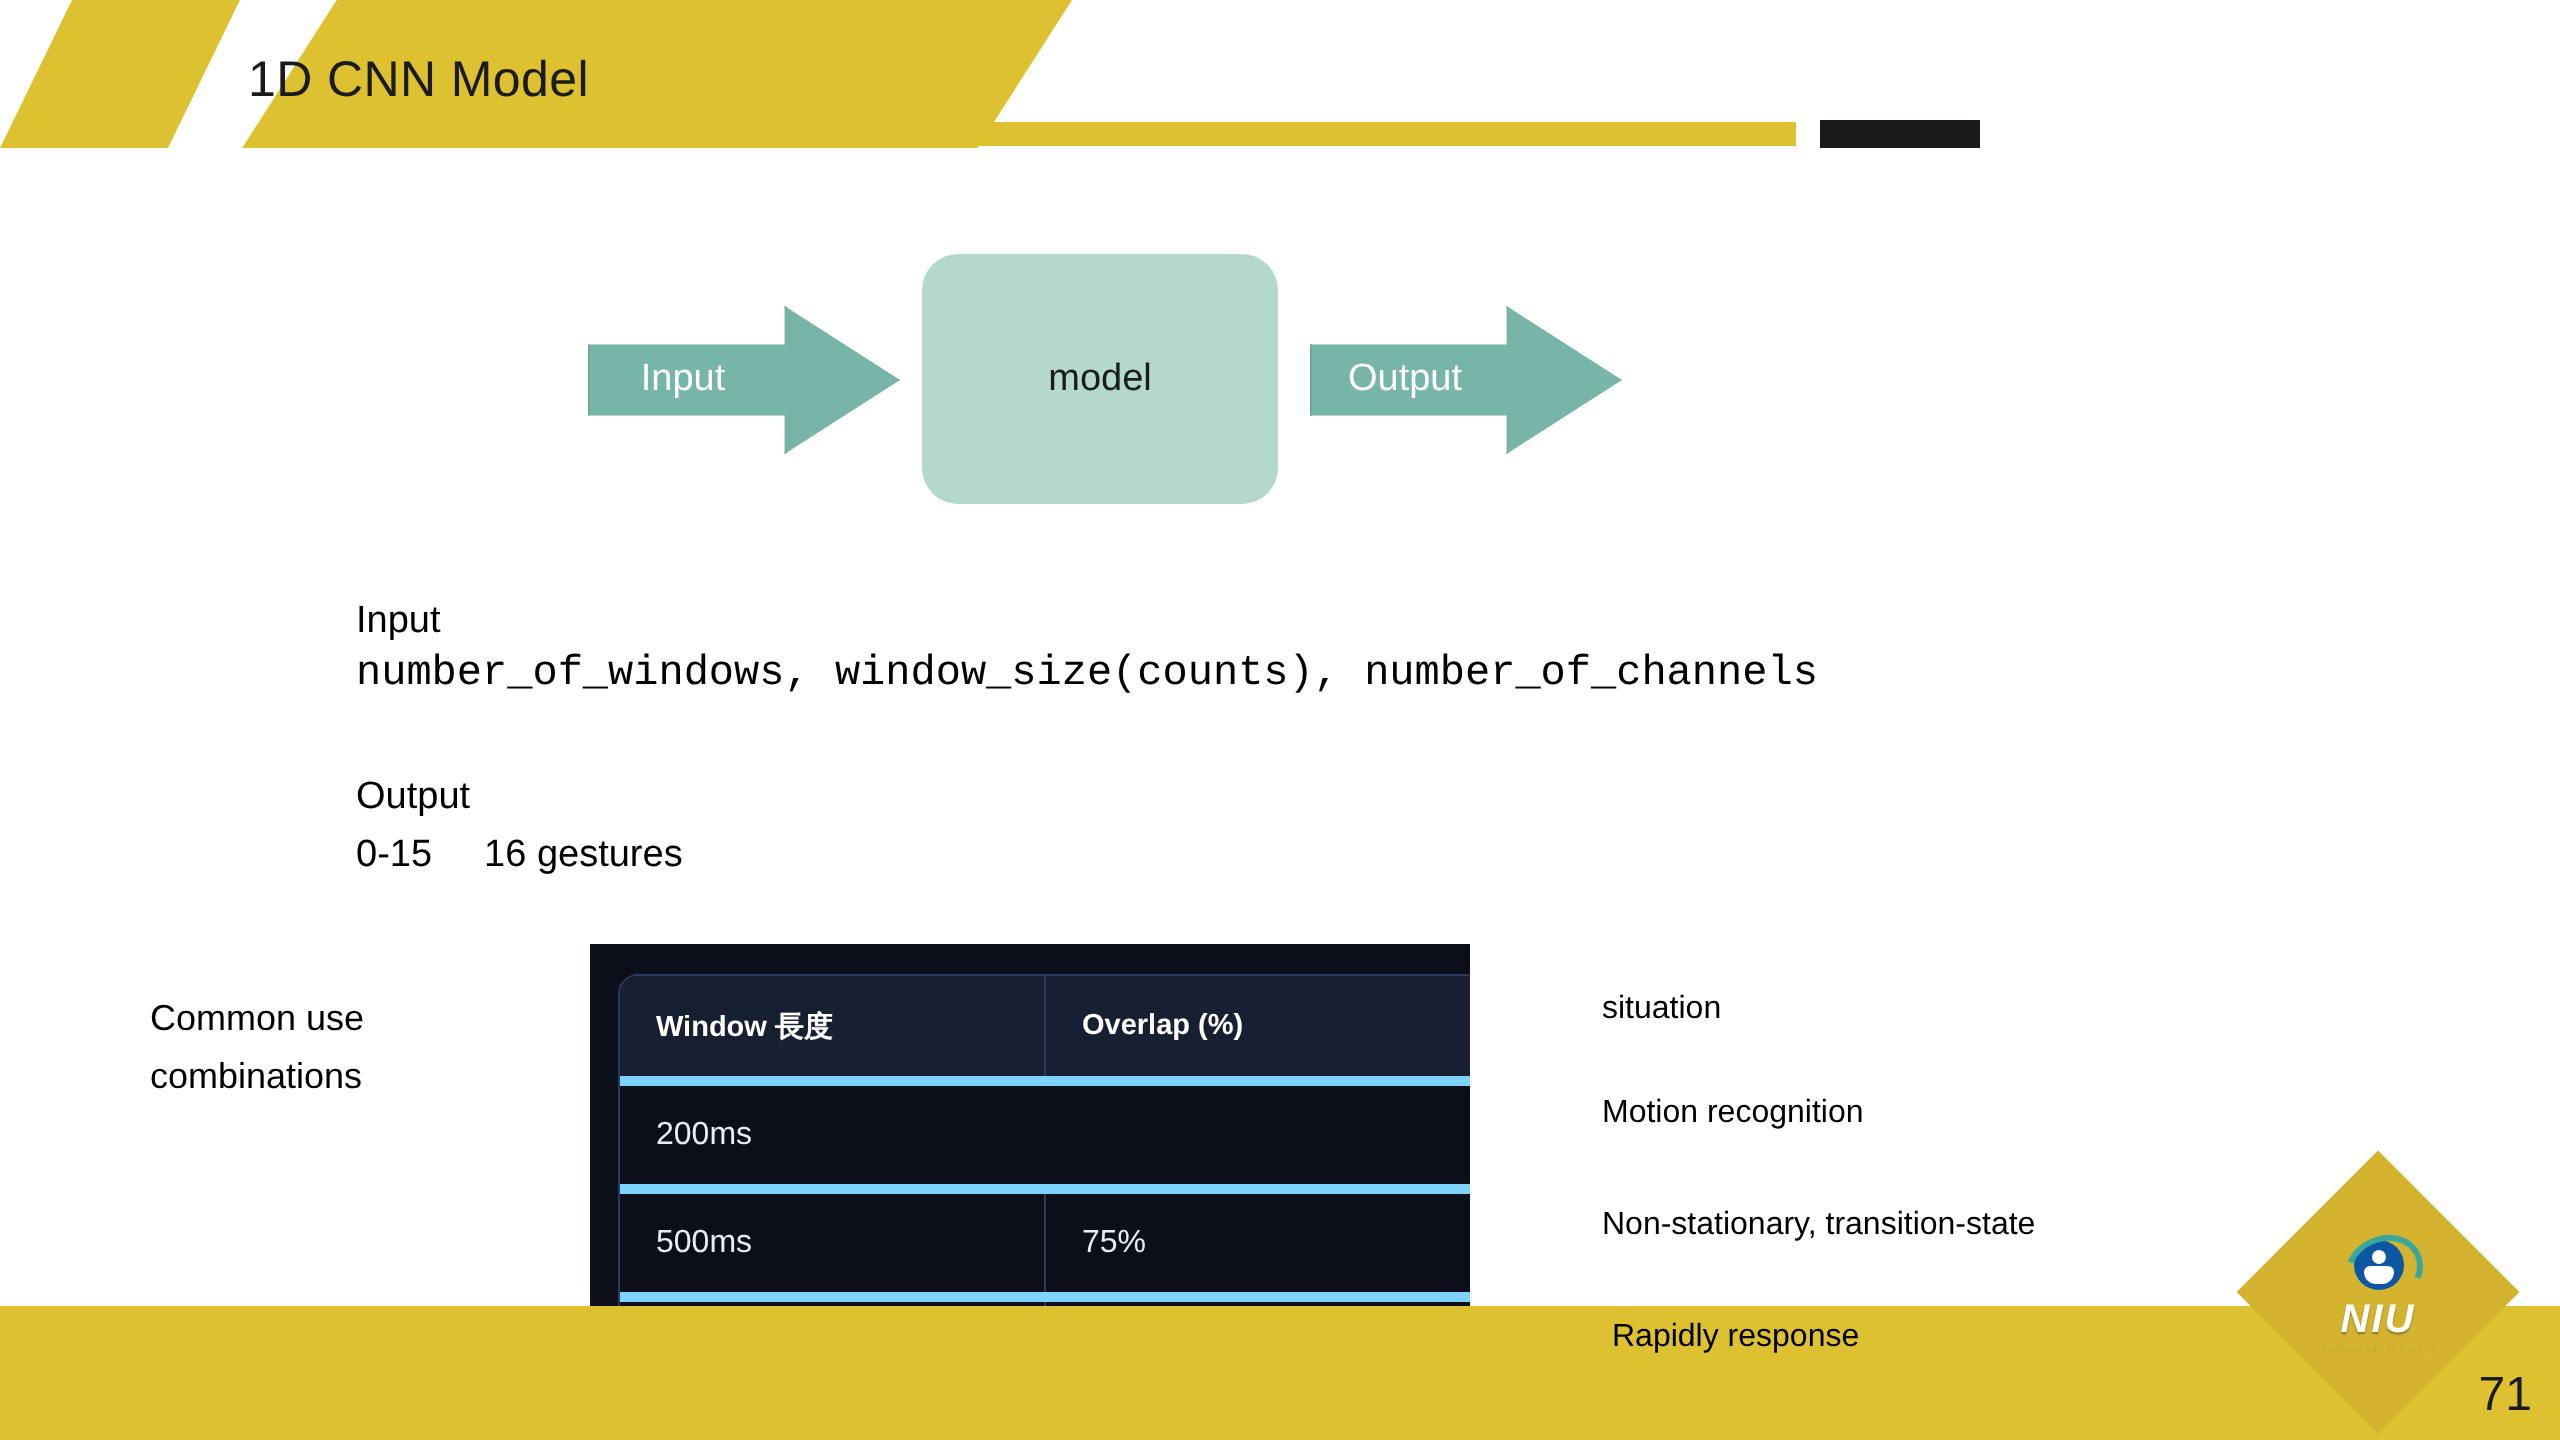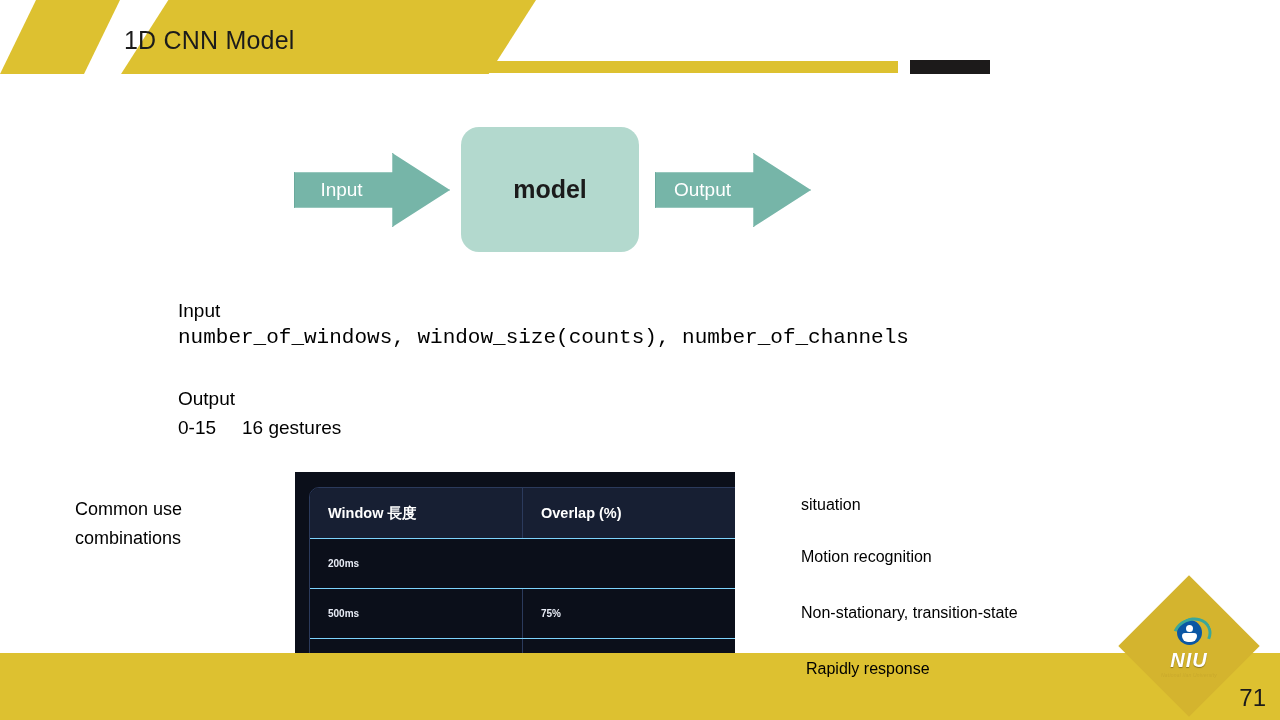--- a/index.html
+++ b/index.html
@@ -93,23 +93,22 @@
     top: 127px;
     width: 178px;
     height: 125px;
     background: #b3d9ce;
     border-radius: 18px;
     display: flex;
     align-items: center;
     justify-content: center;
   }
   .model-label {
-    font-size: 25px;
+    font-size: 19px;
     color: #1b1b1b;
-    font-weight: bold;
   }
 
   
   .body-text { position: absolute; left: 178px; }
   .lbl-input { top: 300px; font-size: 19px; }
   .code-line {
     top: 326px;
     font-family: "Liberation Mono", "DejaVu Sans Mono", monospace;
     font-size: 21px;
     letter-spacing: 0px;
@@ -145,33 +144,32 @@
     top: 15px;
     width: 520px;      
     border: 1px solid #2b3a5c;
     border-radius: 10px;
     overflow: hidden;
     box-sizing: border-box;
   }
   .trow {
     display: flex;
     height: 49px;
-    border-bottom: 1px solid #7dd3fc;
+    border-bottom: 5px solid #7dd3fc;
   }
   .trow:last-child { border-bottom: none; }
   .trow.head { background: #171f33; height: 50px; }
   .tcell {
     display: flex;
     align-items: center;
     padding-left: 18px;
     box-sizing: border-box;
-    font-size: 10px;
+    font-size: 16px;
     color: #e8ecf6;
     border-right: 1px solid #2b3a5c;
-    font-weight: bold;
   }
   .tcell:last-child { border-right: none; }
   .tcell.c0 { width: 213px; }
   .tcell.c1 { width: 305px; }
   .trow.head .tcell { font-weight: bold; color: #ffffff; font-size: 14.5px; }
   .table-underline {
     position: absolute;
     left: 14px;
     top: 219px;
     width: 520px;

